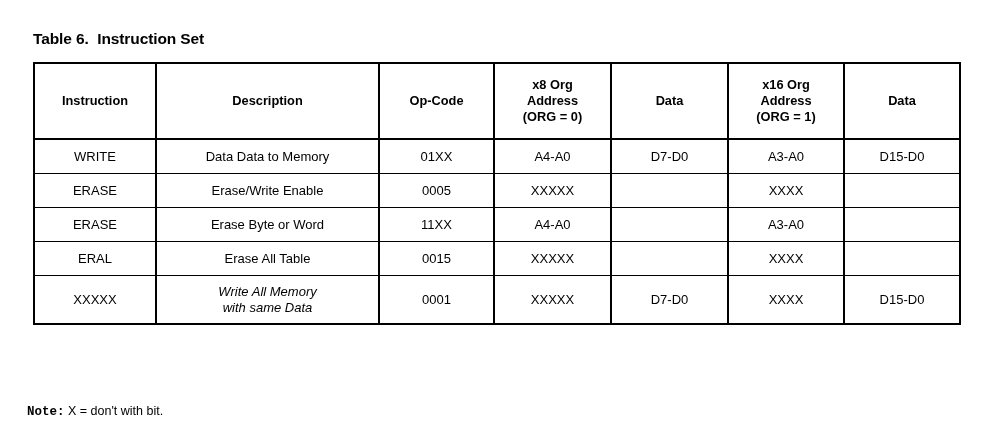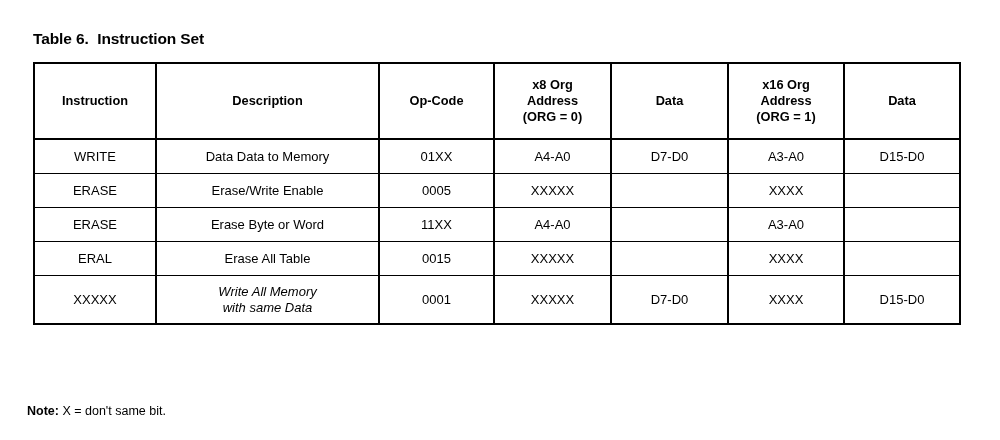--- a/index.html
+++ b/index.html
@@ -81,20 +81,21 @@
   }
   .note {
     position: absolute;
     left: 27px;
     top: 404px;
     font-size: 12.5px;
     white-space: pre;
   }
   .note b {
     font-weight: bold;
+    font-family: Liberation Mono, monospace;
   }
   .empty-cell {
     font-size: 13px;
   }
 </style>
 </head>
 <body>
 
 <div class="page">
 
@@ -176,15 +177,15 @@
         <td class="col-sep">0001</td>
         <td class="col-sep">XXXXX</td>
         <td class="col-sep">D7-D0</td>
         <td class="col-sep">XXXX</td>
         <td class="col-sep">D15-D0</td>
       </tr>
 
     </tbody>
   </table>
 
-  <div class="note"><b>Note:</b><span> X = don't same bit.</span></div>
+  <div class="note"><b>Note:</b><span> X = don't with bit.</span></div>
 
 </div>
 
 </body></html>

